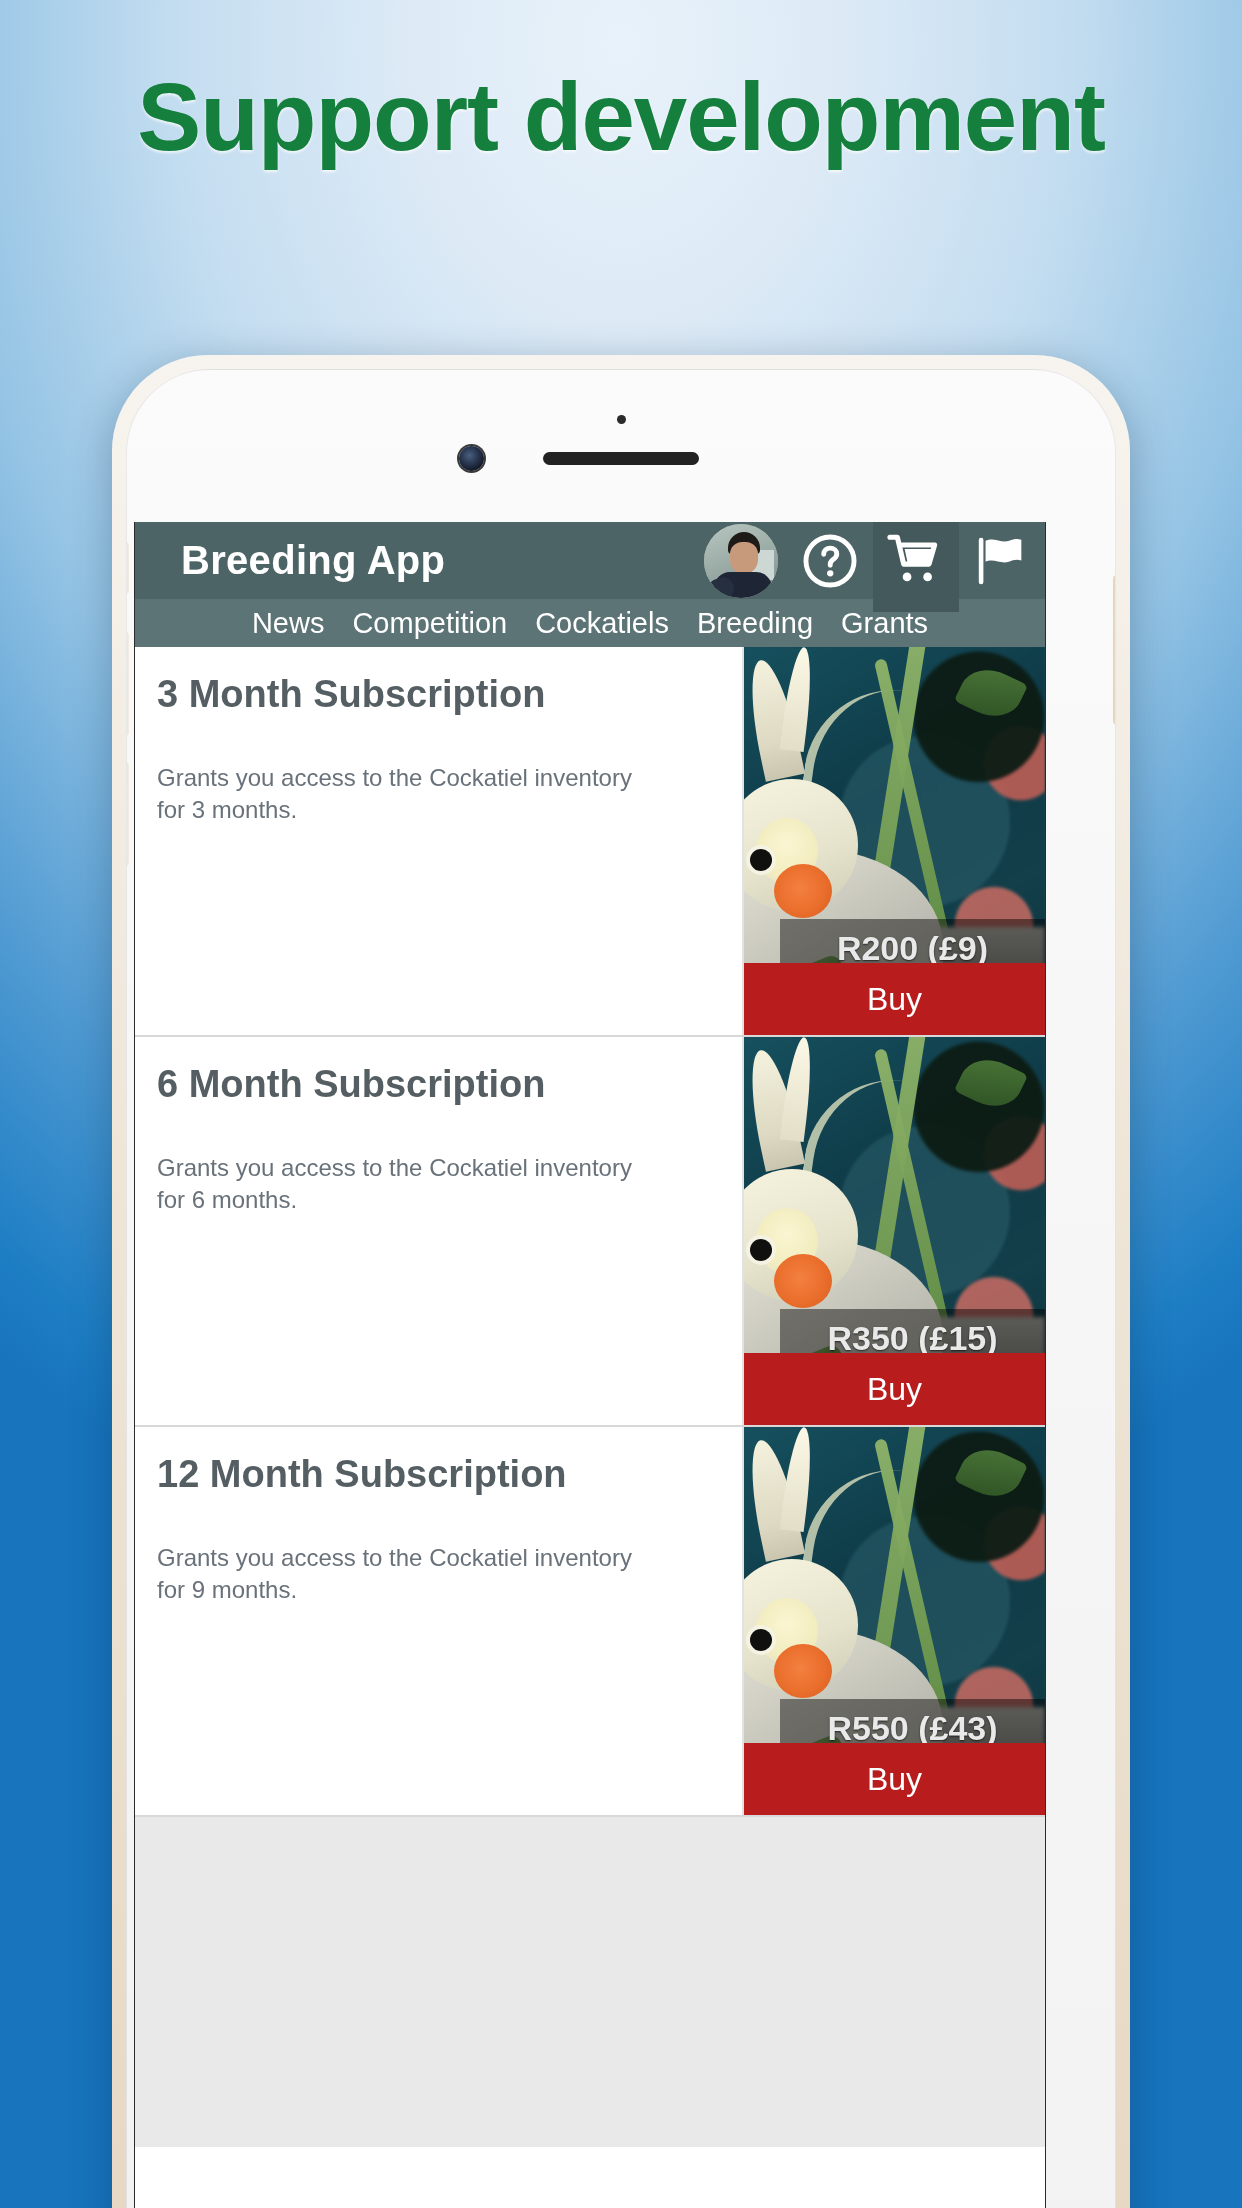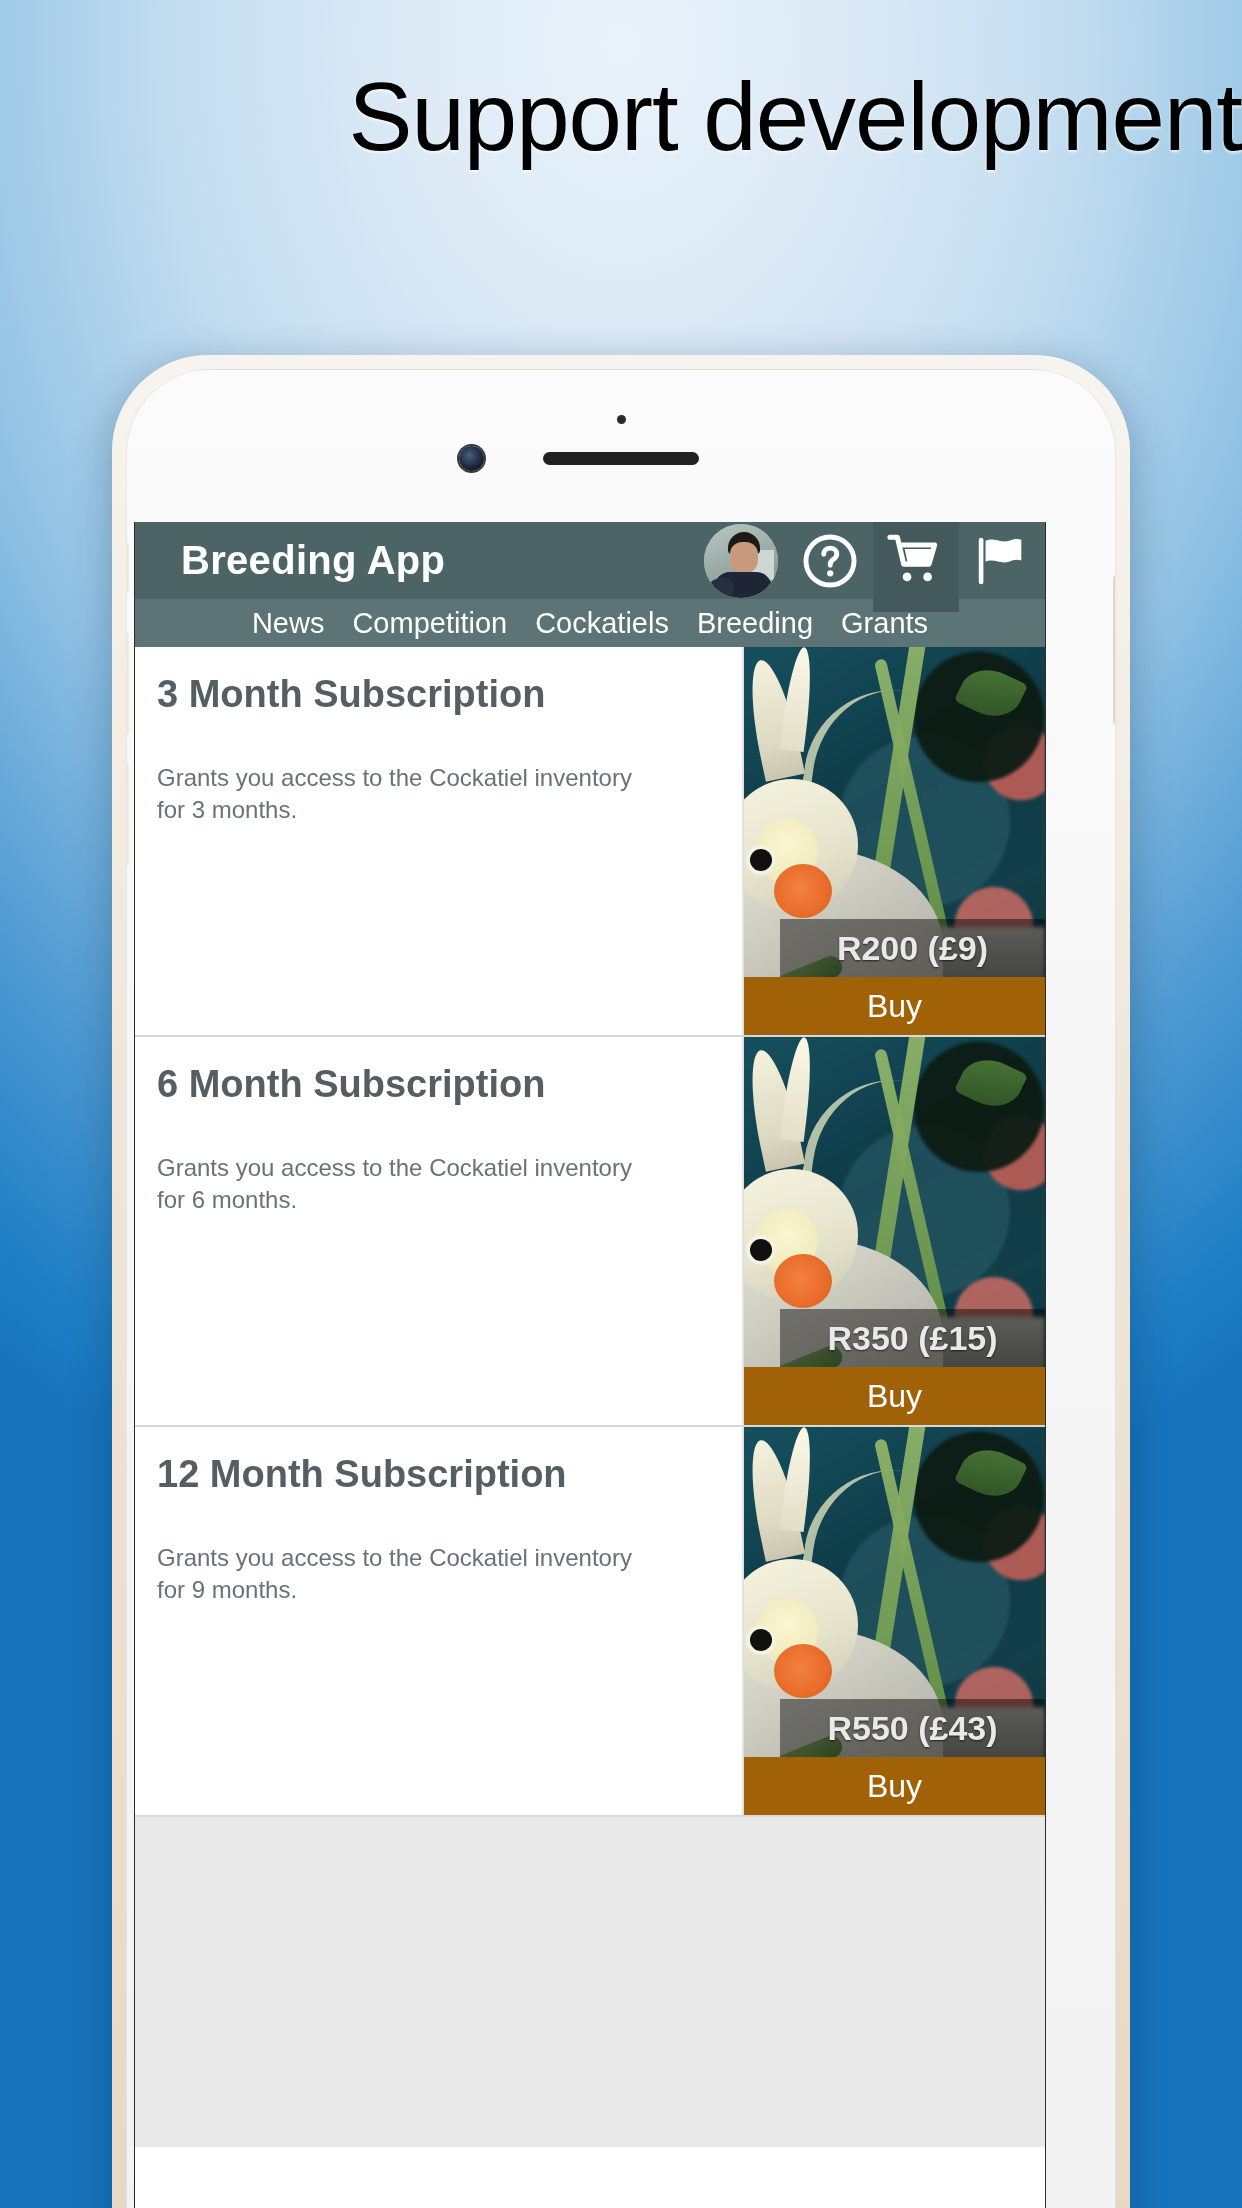--- a/index.html
+++ b/index.html
@@ -15,24 +15,24 @@
     background: radial-gradient(ellipse 95% 70% at 50% 2%, #e8f2fa 0%, #ddeaf6 18%, #c3ddf0 38%, #93c3e4 58%, #4f9ad2 78%, #1e7ec4 94%, #1774bd 100%);
     position: relative;
   }
 
   
   .page-heading {
     position: absolute;
     top: 62px;
     left: 0;
     width: 100%;
-    text-align: right;
+    text-align: center;
     font-size: 96px;
-    font-weight: 400;
-    color: #000000;
+    font-weight: 700;
+    color: #15803d;
     letter-spacing: -1px;
     text-shadow: 0 2px 3px rgba(255,255,255,0.75);
     white-space: nowrap;
   }
 
   
   .phone {
     position: absolute;
     left: 112px;
     top: 355px;
@@ -289,22 +289,22 @@
   .price-text {
     color: #e9e9e9;
     font-size: 34px;
     font-weight: bold;
     text-shadow: 0 1px 2px rgba(0,0,0,0.65);
     white-space: nowrap;
   }
   .buy-btn {
     position: absolute;
     left: 0; right: 0; bottom: 0;
-    height: 58px;
-    background: #a16207;
+    height: 72px;
+    background: #b91c1c;
     color: #ffffff;
     font-size: 32px;
     display: flex;
     align-items: center;
     justify-content: center;
     border: none;
     font-family: "Liberation Sans", sans-serif;
     cursor: pointer;
   }
 

